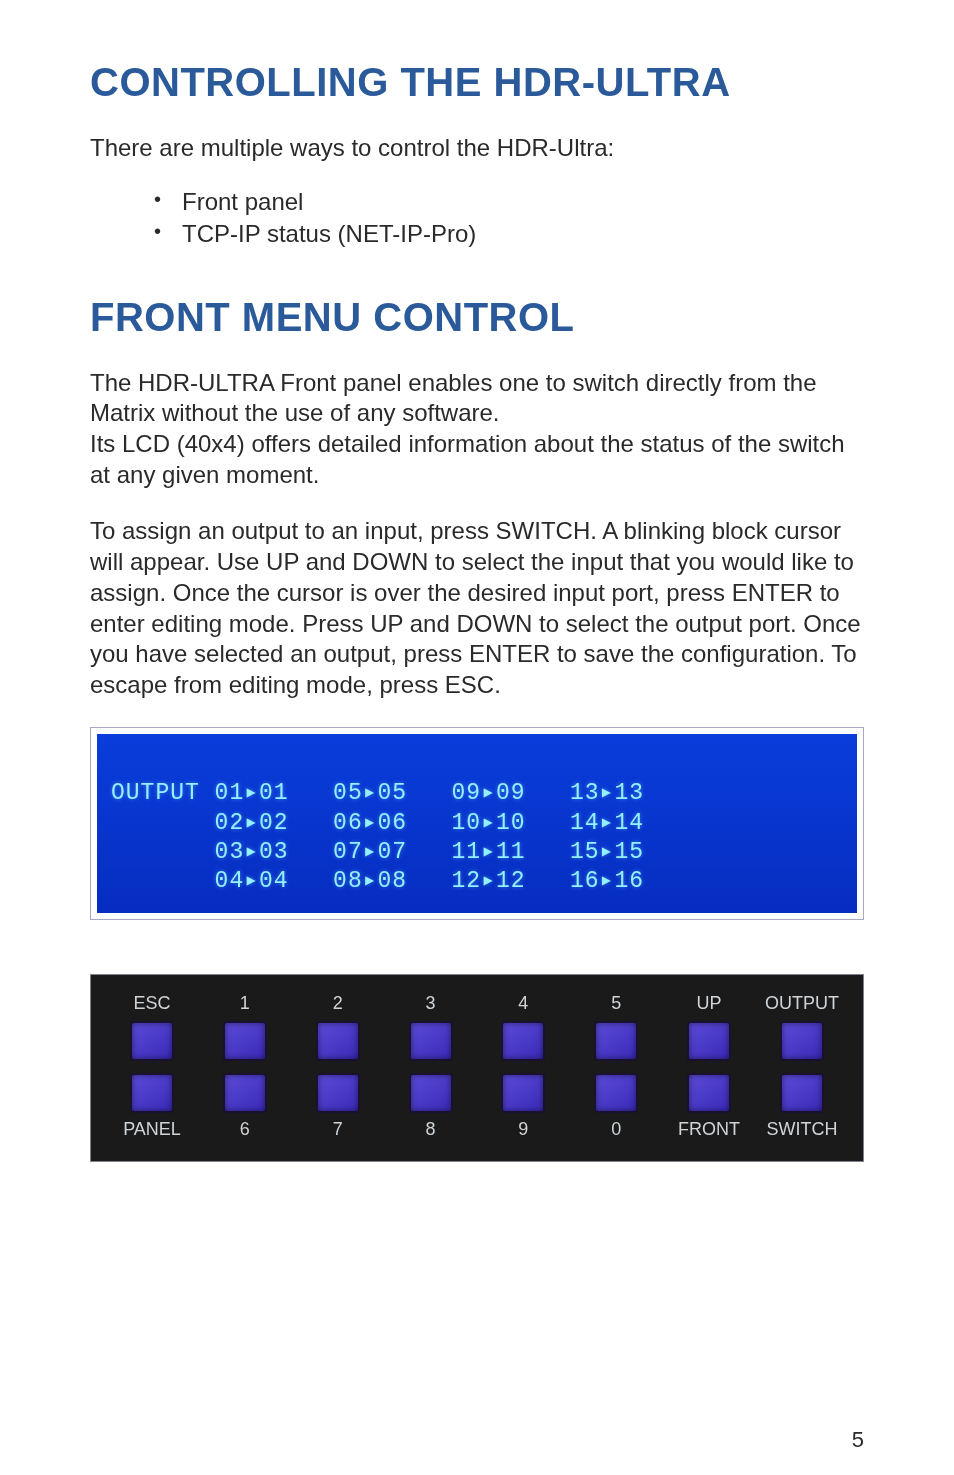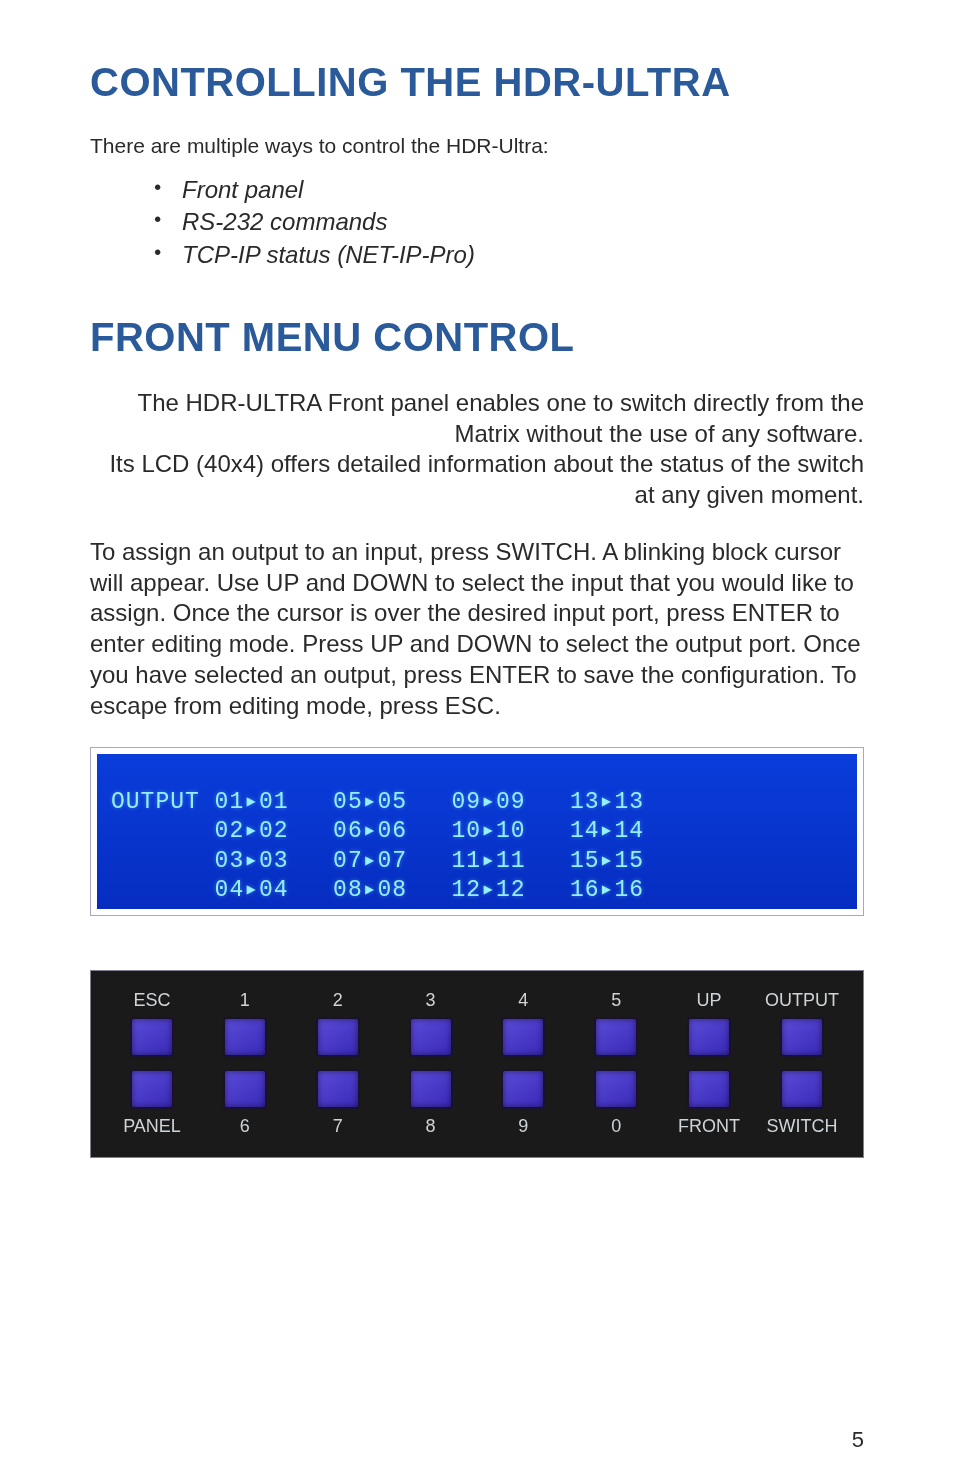--- a/index.html
+++ b/index.html
@@ -14,30 +14,29 @@
   }
   h2.section {
     font-family: "Arial Black", Arial, sans-serif;
     color: #2a5a9a;
     font-size: 40px;
     font-weight: 900;
     letter-spacing: 0.5px;
     margin-bottom: 28px;
   }
   .body-text {
-    font-size: 21px;
+    font-size: 24px;
     line-height: 1.28;
     color: #2a2a2a;
-    margin-bottom: 14px;
+    margin-bottom: 22px;
   }
   ul.bullets {
     list-style: none;
     padding-left: 64px;
     margin-bottom: 44px;
-    font-style: italic;
   }
   ul.bullets li {
     position: relative;
     font-size: 24px;
     line-height: 1.35;
     color: #2a2a2a;
     padding-left: 28px;
   }
   ul.bullets li::before {
     content: "•";
@@ -53,21 +52,21 @@
     color: #2a2a2a;
     margin-bottom: 26px;
   }
   .lcd-wrap {
     border: 1px solid #a8a8c4;
     padding: 6px;
     margin: 10px 0 54px 0;
   }
   .lcd {
     background: linear-gradient(180deg,#0a3ddb,#062dc0);
-    padding: 4px 14px;
+    padding: 16px 14px;
     font-family: "Courier New", monospace;
     font-size: 23px;
     line-height: 1.28;
     color: #93f0ff;
     white-space: pre;
     letter-spacing: 1px;
     text-shadow: 0 0 4px rgba(147,240,255,0.4);
   }
   .panel {
     background: #1a1a1a;
@@ -115,27 +114,26 @@
   }
 </style>
 </head>
 <body>
 
 <h2 class="section">CONTROLLING THE HDR-ULTRA</h2>
 
 <p class="body-text">There are multiple ways to control the HDR-Ultra:</p>
 <ul class="bullets">
   <li>Front panel</li>
-  <li>RS-232 commands</li>
   <li>TCP-IP status (NET-IP-Pro)</li>
 </ul>
 
 <h2 class="section">FRONT MENU CONTROL</h2>
 
-<p class="para" style="white-space:pre-line;text-align:right;">The HDR-ULTRA Front panel enables one to switch directly from the Matrix without the use of any software.
+<p class="para" style="white-space:pre-line;">The HDR-ULTRA Front panel enables one to switch directly from the Matrix without the use of any software.
 Its LCD (40x4) offers detailed information about the status of the switch at any given moment.</p>
 <p class="para">To assign an output to an input, press SWITCH. A blinking block cursor will appear. Use UP and DOWN to select the input that you would like to assign. Once the cursor is over the desired input port, press ENTER to enter editing mode. Press UP and DOWN to select the output port. Once you have selected an output, press ENTER to save the configuration. To escape from editing mode, press ESC.</p>
 
 <div class="lcd-wrap">
   <div class="lcd">
 <span>OUTPUT 01▸01   05▸05   09▸09   13▸13</span>
 <span>       02▸02   06▸06   10▸10   14▸14</span>
 <span>       03▸03   07▸07   11▸11   15▸15</span>
 <span>       04▸04   08▸08   12▸12   16▸16</span></div>
 </div>

